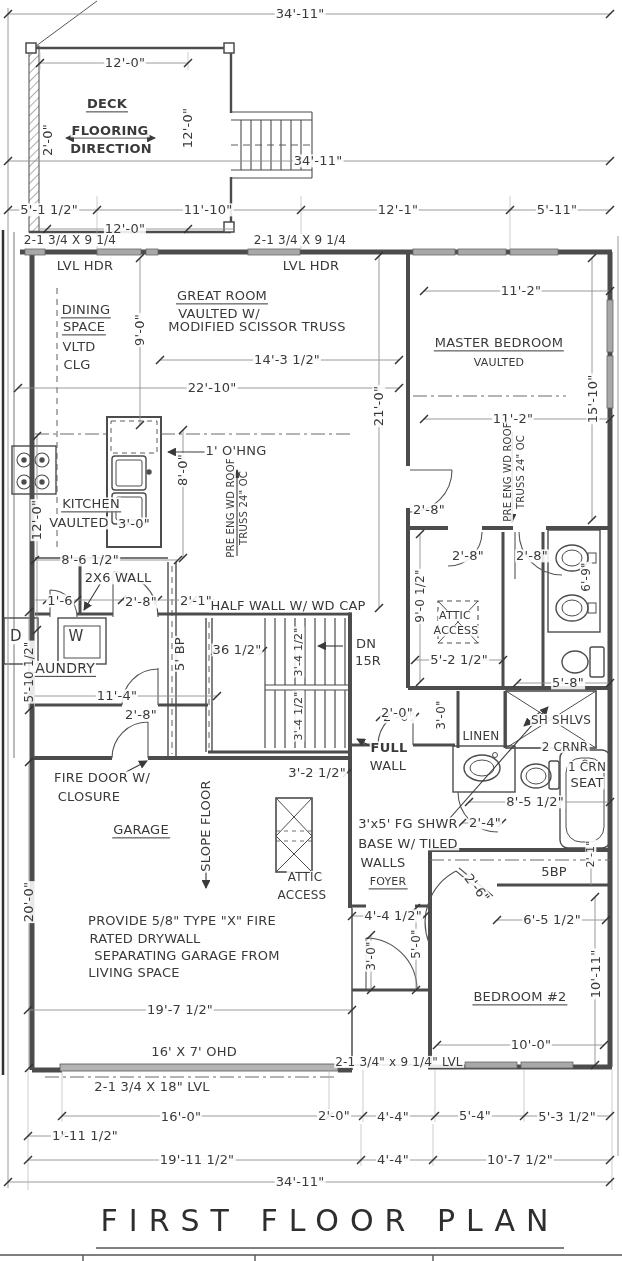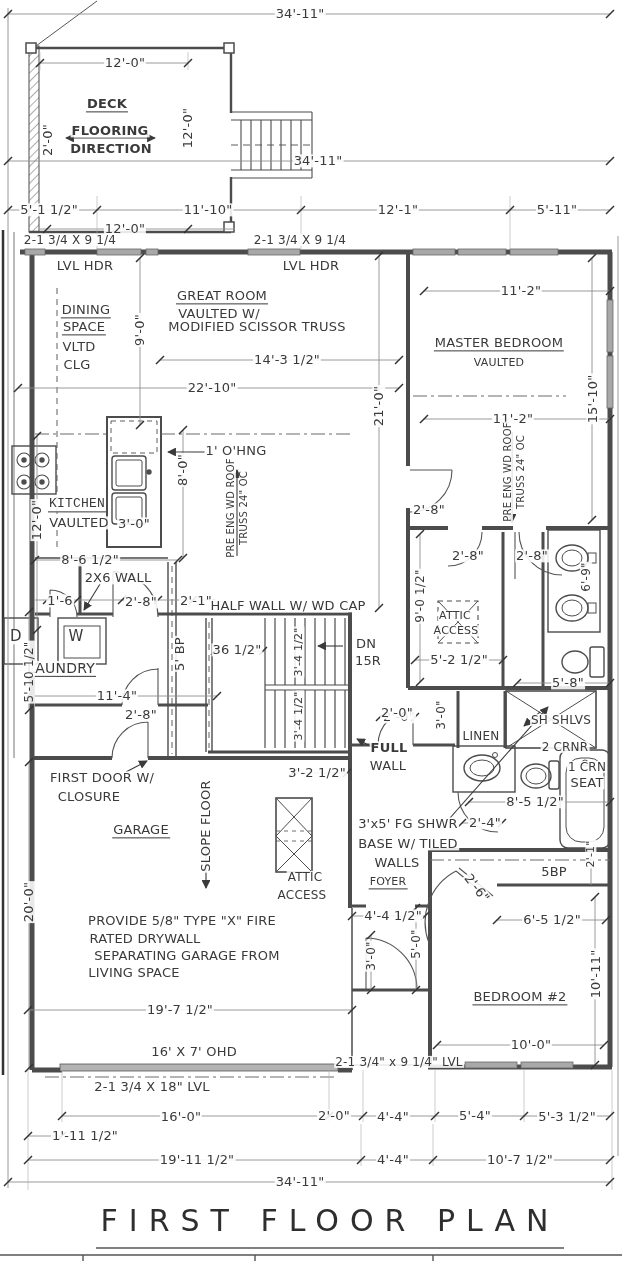--- a/index.html
+++ b/index.html
@@ -218,21 +218,21 @@
       <div class="lbl" style="left: 379px; top: 406px; transform: translate(-50%, -50%) rotate(-90deg);">21'-0"</div>
       <div class="lbl" style="left: 521px; top: 291px;">11'-2"</div>
       <div class="lbl ul" style="left: 499px; top: 344px;">MASTER BEDROOM</div>
       <div class="lbl" style="left: 499px; top: 363px; font-size: 11px;">VAULTED</div>
       <div class="lbl" style="left: 593px; top: 399px; transform: translate(-50%, -50%) rotate(-90deg);">15'-10"</div>
       <div class="lbl" style="left: 513px; top: 419px;">11'-2"</div>
       <div class="lbl" style="left: 508px; top: 472px; font-size: 10px; transform: translate(-50%, -50%) rotate(-90deg);">PRE ENG WD ROOF</div>
       <div class="lbl" style="left: 521px; top: 472px; font-size: 10px; transform: translate(-50%, -50%) rotate(-90deg);">TRUSS 24" OC</div>
       <div class="lbl" style="left: 236px; top: 451px;">1' O'HNG</div>
       <div class="lbl" style="left: 183px; top: 470px; transform: translate(-50%, -50%) rotate(-90deg);">8'-0"</div>
-      <div class="lbl ul" style="left: 77px; top: 505px; font-family: Liberation Mono, monospace;">KITCHEN</div>
+      <div class="lbl ul" style="left: 91px; top: 505px;">KITCHEN</div>
       <div class="lbl" style="left: 79px; top: 523px;">VAULTED</div>
       <div class="lbl" style="left: 134px; top: 524px;">3'-0"</div>
       <div class="lbl" style="left: 37px; top: 520px; transform: translate(-50%, -50%) rotate(-90deg);">12'-0"</div>
       <div class="lbl" style="left: 231px; top: 508px; font-size: 10px; transform: translate(-50%, -50%) rotate(-90deg);">PRE ENG WD ROOF</div>
       <div class="lbl" style="left: 244px; top: 508px; font-size: 10px; transform: translate(-50%, -50%) rotate(-90deg);">TRUSS 24" OC</div>
       <div class="lbl" style="left: 90px; top: 560px;">8'-6 1/2"</div>
       <div class="lbl" style="left: 118px; top: 578px;">2X6 WALL</div>
       <div class="lbl" style="left: 60px; top: 601px;">1'-6</div>
       <div class="lbl" style="left: 141px; top: 602px;">2'-8"</div>
       <div class="lbl" style="left: 196px; top: 601px;">2'-1"</div>
@@ -246,21 +246,21 @@
       <div class="lbl" style="left: 180px; top: 654px; transform: translate(-50%, -50%) rotate(-90deg);">5' BP</div>
       <div class="lbl" style="left: 237px; top: 650px;">36 1/2"</div>
       <div class="lbl" style="left: 366px; top: 644px;">DN</div>
       <div class="lbl" style="left: 368px; top: 661px;">15R</div>
       <div class="lbl" style="left: 299px; top: 652px; font-size: 11px; transform: translate(-50%, -50%) rotate(-90deg);">3'-4 1/2"</div>
       <div class="lbl" style="left: 299px; top: 716px; font-size: 11px; transform: translate(-50%, -50%) rotate(-90deg);">3'-4 1/2"</div>
       <div class="lbl" style="left: 399px; top: 717px;">2'-0"</div>
       <div class="lbl" style="left: 389px; top: 748px; font-weight: bold;">FULL</div>
       <div class="lbl" style="left: 388px; top: 766px;">WALL</div>
       <div class="lbl" style="left: 317px; top: 773px;">3'-2 1/2"</div>
-      <div class="lbl" style="left: 102px; top: 778px;">FIRST DOOR W/</div>
+      <div class="lbl" style="left: 102px; top: 778px;">FIRE DOOR W/</div>
       <div class="lbl" style="left: 89px; top: 797px;">CLOSURE</div>
       <div class="lbl" style="left: 429px; top: 510px;">2'-8"</div>
       <div class="lbl" style="left: 468px; top: 556px;">2'-8"</div>
       <div class="lbl" style="left: 532px; top: 556px;">2'-8"</div>
       <div class="lbl" style="left: 420px; top: 596px; font-size: 12px; transform: translate(-50%, -50%) rotate(-90deg);">9'-0 1/2"</div>
       <div class="lbl" style="left: 455px; top: 616px; font-size: 11px;">ATTIC</div>
       <div class="lbl" style="left: 456px; top: 631px; font-size: 11px;">ACCESS</div>
       <div class="lbl" style="left: 459px; top: 660px;">5'-2 1/2"</div>
       <div class="lbl" style="left: 586px; top: 577px; font-size: 12px; transform: translate(-50%, -50%) rotate(-90deg);">6'-9"</div>
       <div class="lbl" style="left: 568px; top: 683px;">5'-8"</div>
@@ -268,21 +268,21 @@
       <div class="lbl" style="left: 441px; top: 715px; font-size: 12px; transform: translate(-50%, -50%) rotate(-90deg);">3'-0"</div>
       <div class="lbl" style="left: 481px; top: 736px; font-size: 12px;">LINEN</div>
       <div class="lbl" style="left: 565px; top: 705px; font-size: 12px; margin-top: 42px;">2 CRNR</div>
       <div class="lbl" style="left: 561px; top: 720px; font-size: 12px;">SH SHLVS</div>
       <div class="lbl" style="left: 587px; top: 767px; font-size: 12px;">1 CRN</div>
       <div class="lbl" style="left: 587px; top: 783px; font-size: 13px;">SEAT</div>
       <div class="lbl" style="left: 535px; top: 802px;">8'-5 1/2"</div>
       <div class="lbl" style="left: 485px; top: 823px;">2'-4"</div>
       <div class="lbl" style="left: 408px; top: 824px;">3'x5' FG SHWR</div>
       <div class="lbl" style="left: 408px; top: 844px;">BASE W/ TILED</div>
-      <div class="lbl" style="left: 383px; top: 863px; margin-left: 14px;">WALLS</div>
+      <div class="lbl" style="left: 383px; top: 863px;">WALLS</div>
       <div class="lbl ul" style="left: 388px; top: 883px; font-size: 11px;">FOYER</div>
       <div class="lbl" style="left: 477px; top: 888px; transform: translate(-50%, -50%) rotate(52deg);">2'-6"</div>
       <div class="lbl" style="left: 554px; top: 872px;">5BP</div>
       <div class="lbl" style="left: 591px; top: 854px; font-size: 11px; transform: translate(-50%, -50%) rotate(-90deg);">2'-1"</div>
       <div class="lbl ul" style="left: 141px; top: 831px;">GARAGE</div>
       <div class="lbl" style="left: 206px; top: 826px; transform: translate(-50%, -50%) rotate(-90deg);">SLOPE FLOOR</div>
       <div class="lbl" style="left: 305px; top: 877px; font-size: 12px;">ATTIC</div>
       <div class="lbl" style="left: 302px; top: 895px; font-size: 12px;">ACCESS</div>
       <div class="lbl" style="left: 182px; top: 921px;">PROVIDE 5/8" TYPE "X" FIRE</div>
       <div class="lbl" style="left: 145px; top: 939px;">RATED DRYWALL</div>

